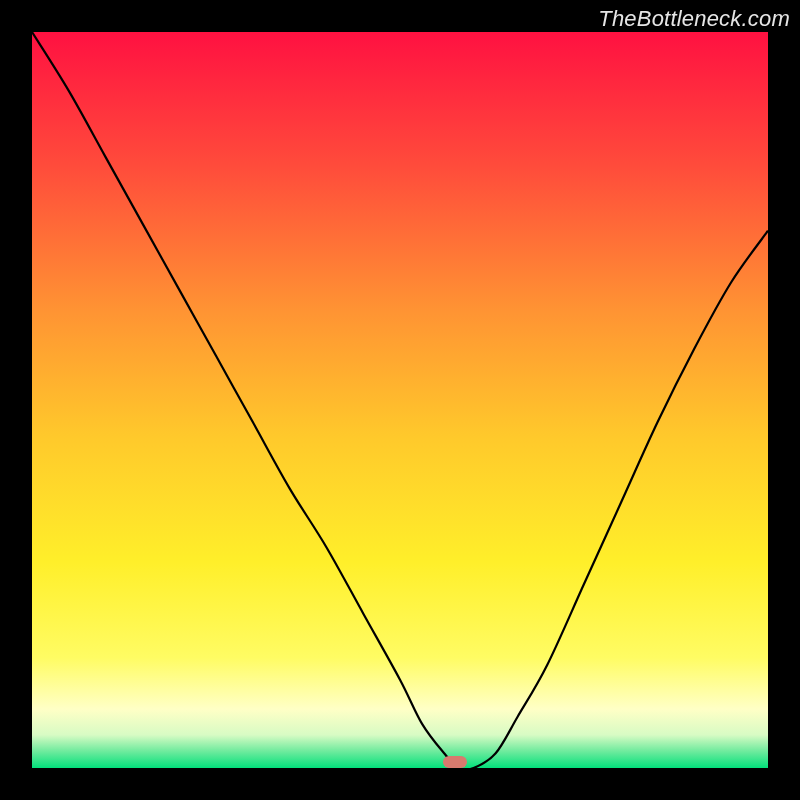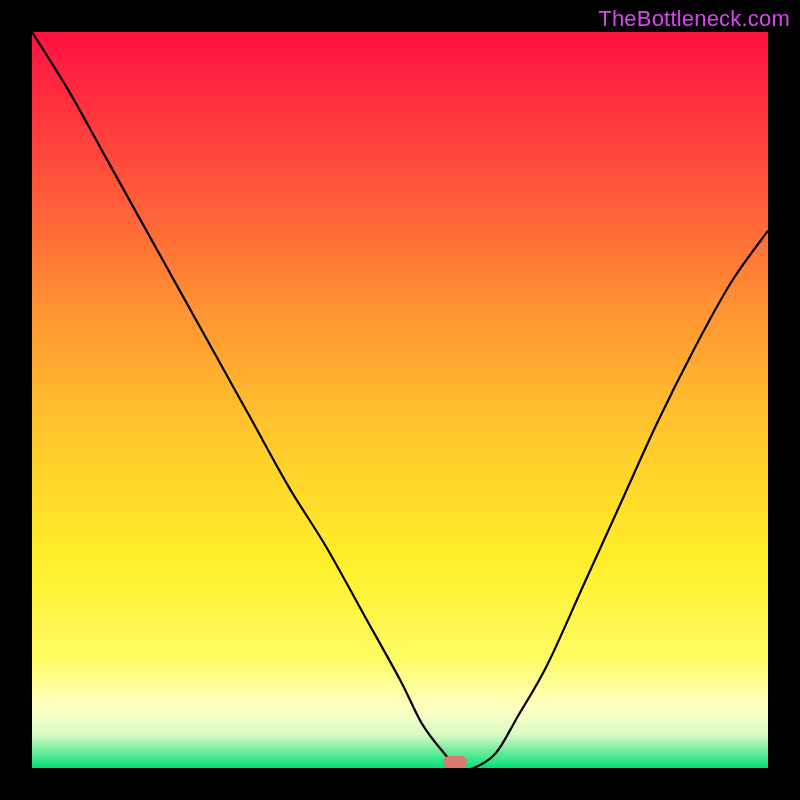--- a/index.html
+++ b/index.html
@@ -35,24 +35,25 @@
     height: 100%;
   }
   .marker {
     position: absolute;
     border-radius: 8px;
   }
   .watermark {
     position: absolute;
     top: 6px;
     right: 10px;
-    color: #d946ef;
+    color: #e5e5e5;
     font-size: 22px;
     letter-spacing: 0.2px;
     user-select: none;
+    font-style: italic;
   }
 </style>
 </head>
 <body>
 
 <div class="frame">
 
   <div class="watermark">TheBottleneck.com</div>
 
   <div class="plot-area">

